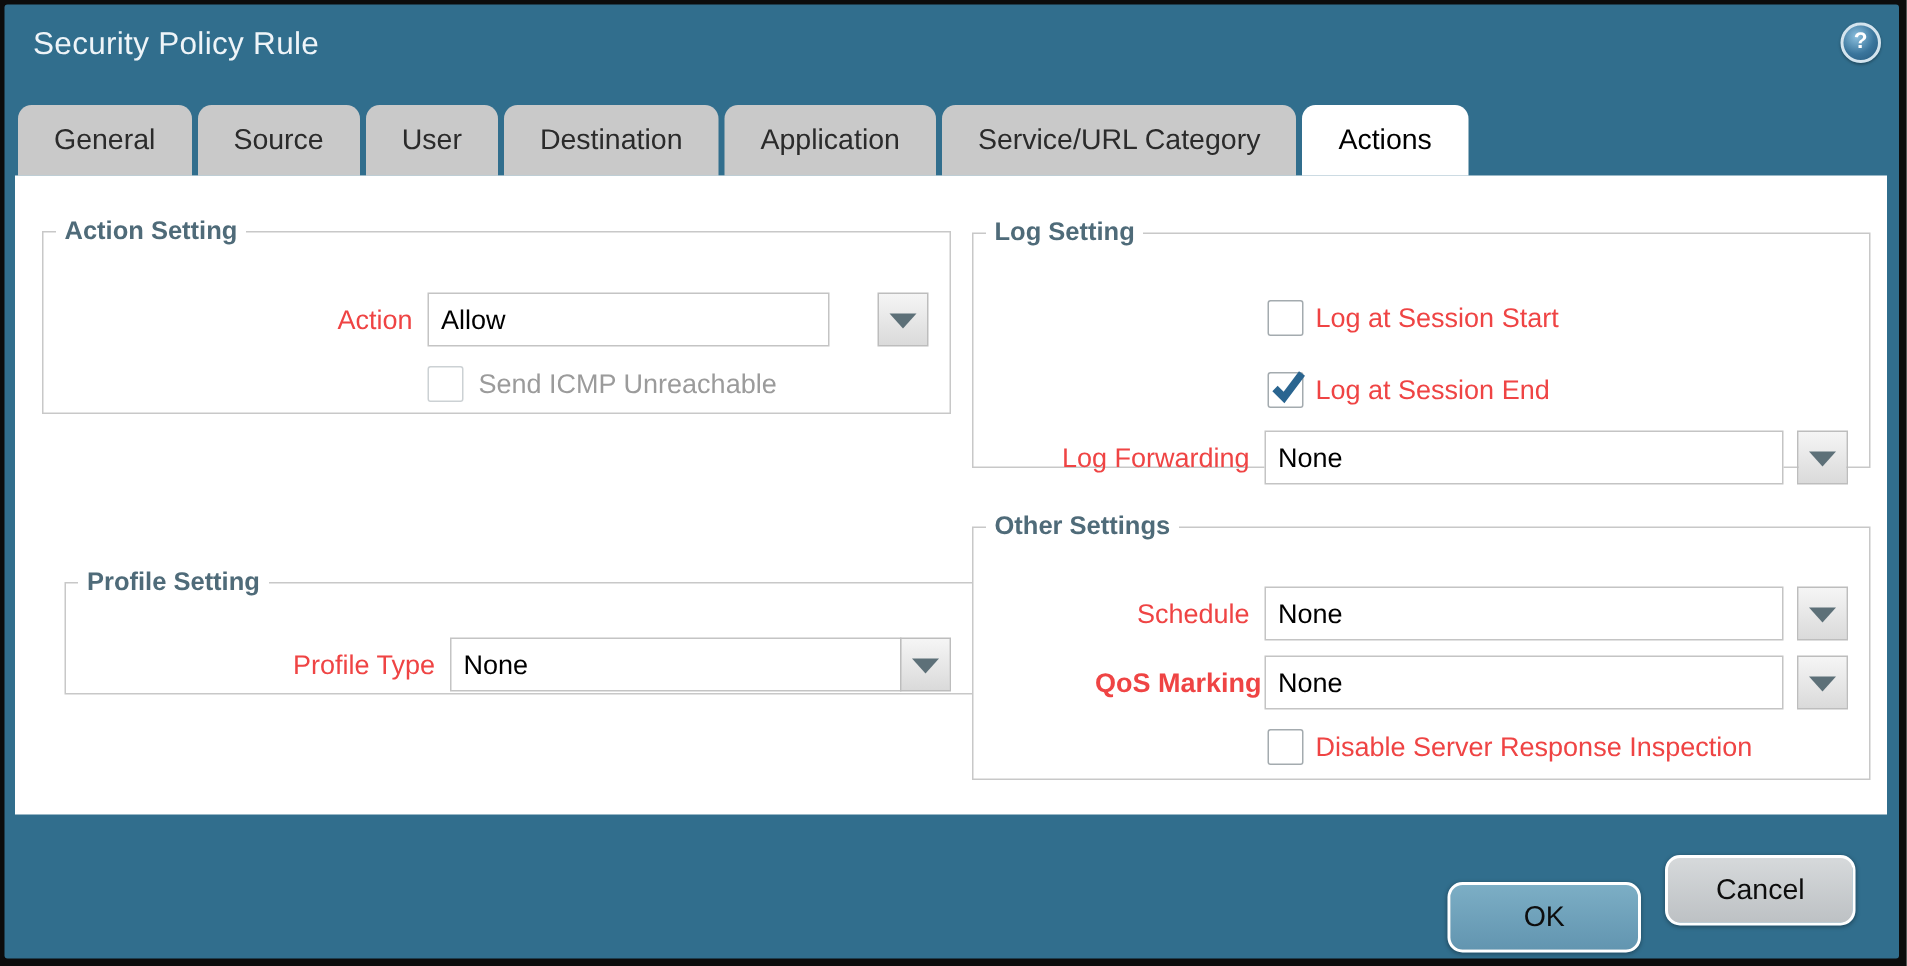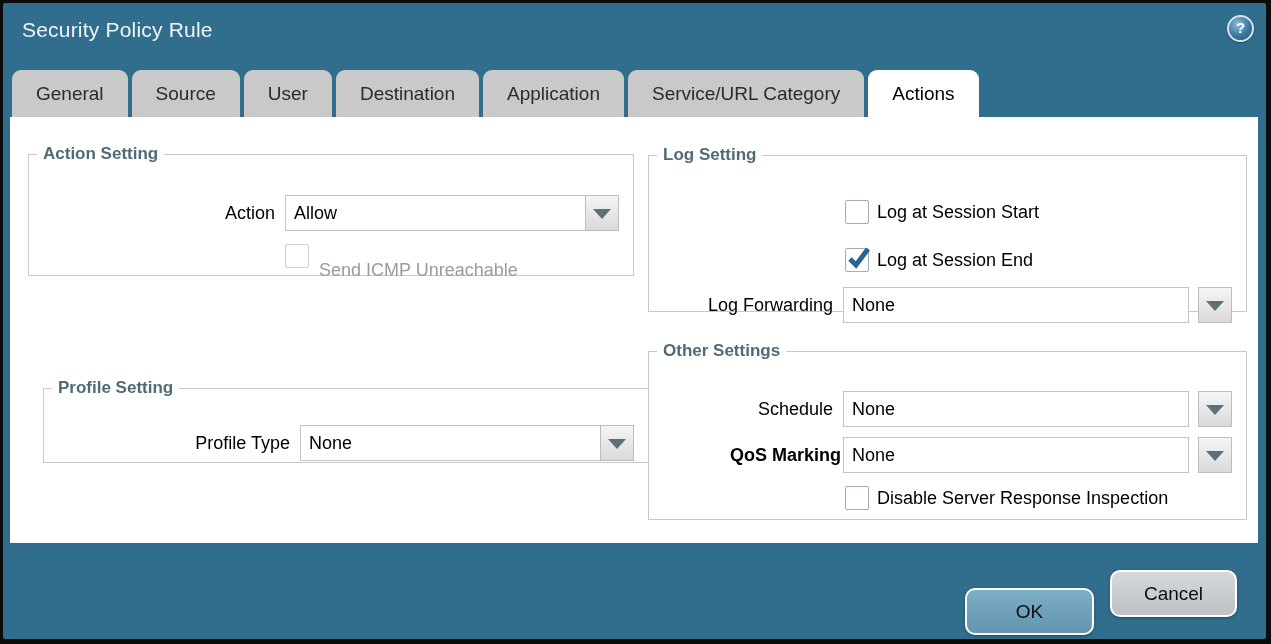--- a/index.html
+++ b/index.html
@@ -16,21 +16,21 @@
   .tabs{position:absolute;left:12px;top:70px;height:47px;display:flex;gap:4px;}
   .tab{height:47px;line-height:47px;padding:0 24px;background:#c9c9c9;color:#2b2b2b;
        border-radius:9px 9px 0 0;font-size:19px;white-space:nowrap;cursor:pointer;}
   .tab.active{background:#ffffff;color:#000;}
 
   .panel{position:absolute;left:10px;top:117px;width:1248px;height:426px;background:#ffffff;}
 
   fieldset.fs{position:absolute;margin:0;padding:0;border:1px solid #c8c8c8;background:#fff;}
   fieldset.fs legend{margin-left:8px;padding:0 6px;font-size:17px;font-weight:bold;color:#4f6b79;}
 
-  .lbl{position:absolute;font-size:18px;color:#000000;white-space:nowrap;}
+  .lbl{position:absolute;font-size:18px;color:#ef4444;white-space:nowrap;}
   .lbl.right{text-align:right;}
   .lbl.row36{height:36px;line-height:36px;}
   .lbl.row24{height:24px;line-height:24px;}
   .lbl.disabled{color:#9b9b9b;}
 
   .field{position:absolute;height:36px;background:#fff;border:1px solid #c4c4c4;
          font-size:18px;line-height:34px;padding:0 8px;color:#000;cursor:pointer;white-space:nowrap;overflow:hidden;}
   .dd-btn{position:absolute;width:34px;height:36px;background:linear-gradient(#f5f5f5,#dadada);
           border:1px solid #bdbdbd;cursor:pointer;}
   .dd-btn .caret{position:absolute;left:7px;top:13px;width:0;height:0;
@@ -67,28 +67,28 @@
     <div class="tab">Application</div>
     <div class="tab">Service/URL Category</div>
     <div class="tab active">Actions</div>
   </div>
 
   <div class="panel">
 
     <fieldset class="fs" style="left:18px;top:27px;width:606px;height:132px;">
       <legend>Action Setting</legend>
       <div class="lbl right row36" style="left:46px;top:31px;width:200px;">Action</div>
-      <div class="field" style="left:256px;top:31px;width:301px;">Allow</div>
+      <div class="field" style="left:256px;top:31px;width:268px;">Allow</div>
       <div class="dd-btn" style="left:556px;top:31px;">
         <span class="caret"></span>
       </div>
       <div class="cb disabled" style="left:256px;top:80px;">
         
       </div>
-      <div class="lbl row24 disabled" style="left:290px;top:80px;margin-top:14px;">Send ICMP Unreachable</div>
+      <div class="lbl row24 disabled" style="left:290px;top:80px;">Send ICMP Unreachable</div>
     </fieldset>
 
     <fieldset class="fs" style="left:18px;top:261px;width:606px;height:85px;margin-left:15px;">
       <legend>Profile Setting</legend>
       <div class="lbl right row36" style="left:46px;top:27px;width:200px;">Profile Type</div>
       <div class="field" style="left:256px;top:27px;width:301px;">None</div>
       <div class="dd-btn" style="left:556px;top:27px;">
         <span class="caret"></span>
       </div>
     </fieldset>

